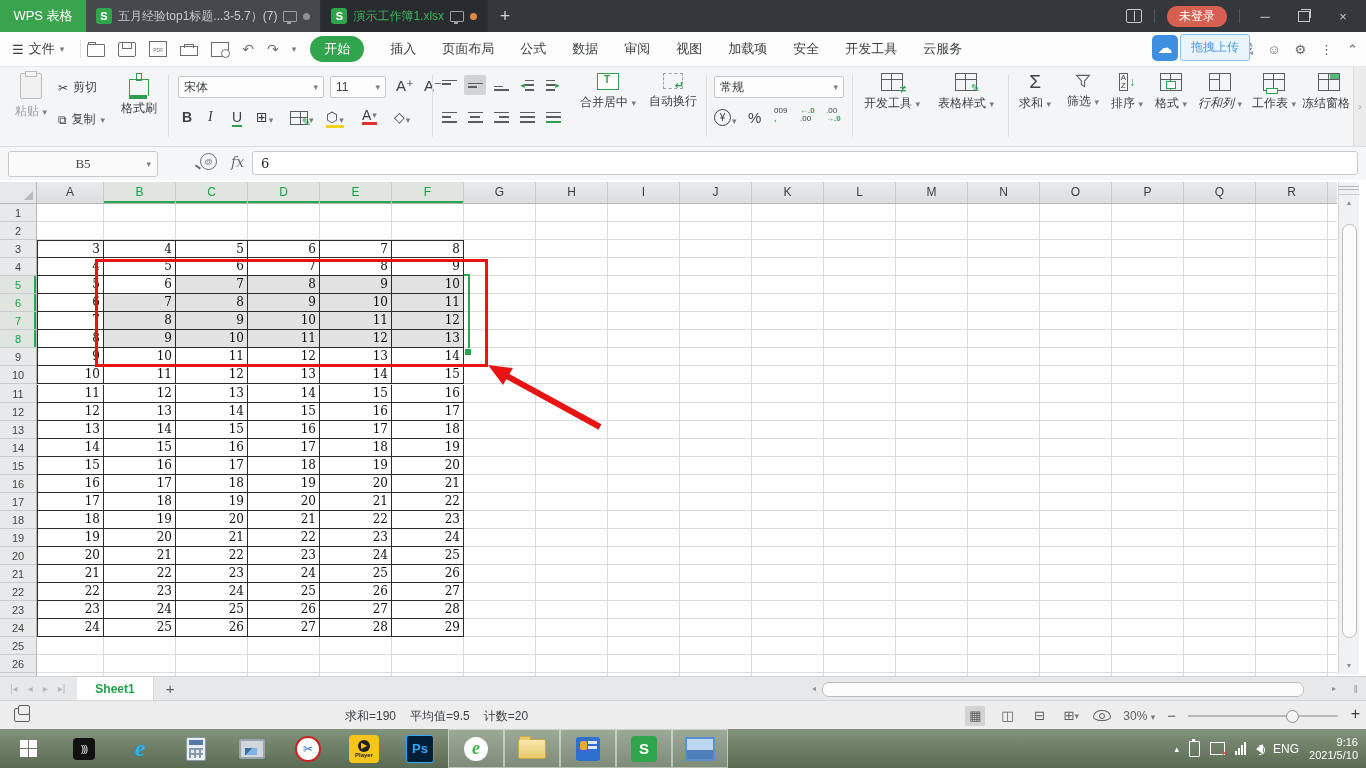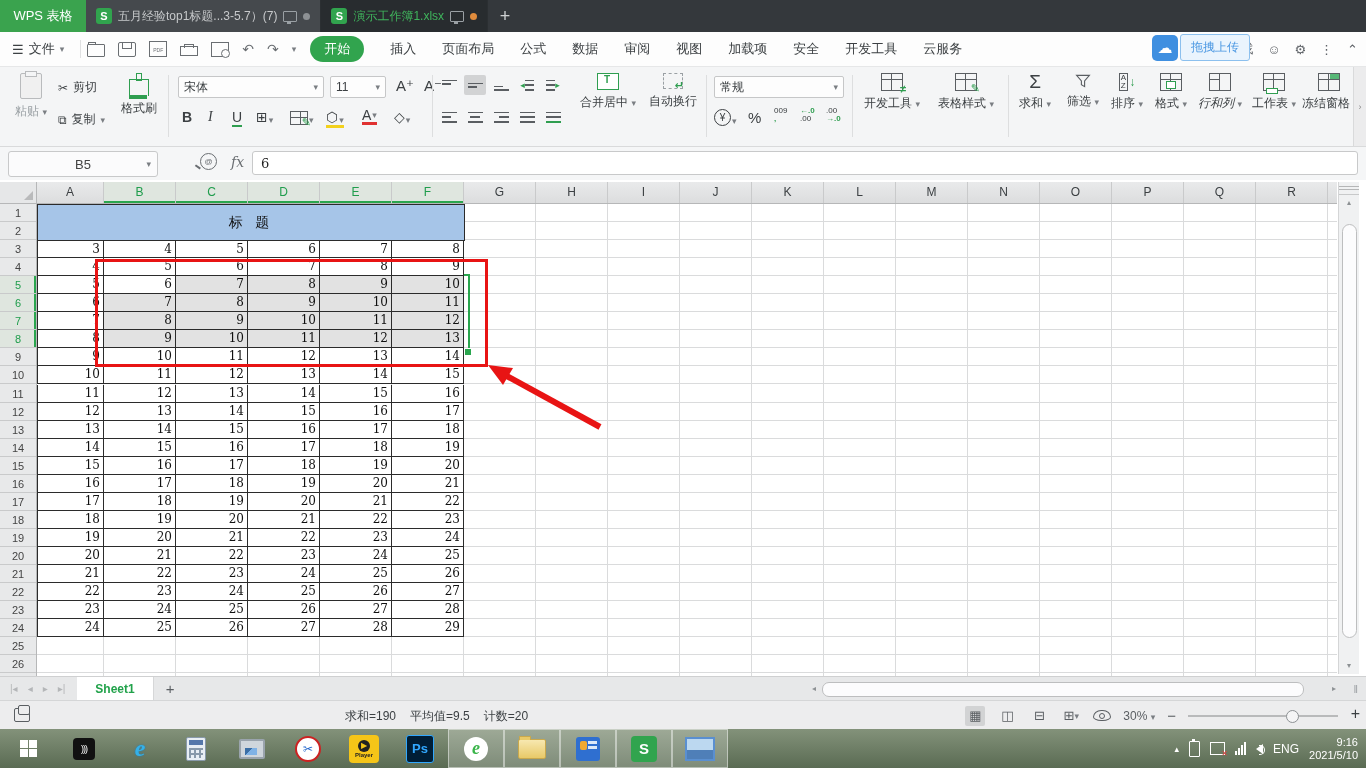--- a/index.html
+++ b/index.html
@@ -91,21 +91,21 @@
   .tbl-ico .mark{position:absolute;right:-4px;bottom:-5px;font-size:11px;color:#2f9e50;font-weight:bold;background:transparent;}
   .grn-sq{position:absolute;left:5px;top:7px;width:8px;height:6px;border:1px solid #2f9e50;background:#fff;}
   .funnel{width:16px;height:16px;}
   .sort-ico{font-size:8px;border:1px solid #5a5e62;padding:0 1px;line-height:8px;}
   .expand-col{position:absolute;right:0;top:67px;width:12px;height:79px;background:#ececed;border-left:1px solid #d9dadb;
     display:flex;align-items:center;justify-content:center;color:#888;font-size:9px;}
 
   
   .fbar{position:absolute;left:0;top:147px;width:1366px;height:33px;background:#f5f6f7;border-bottom:1px solid #d9dadb;}
   .namebox{position:absolute;left:8px;top:4px;width:148px;height:24px;background:#fbfbfc;border:1px solid #c8c9ca;border-radius:3px;
-    display:flex;align-items:center;justify-content:center;font-family:Liberation Sans, sans-serif;font-size:13px;color:#444;}
+    display:flex;align-items:center;justify-content:center;font-family:Liberation Serif, serif;font-size:13px;color:#444;}
   .namebox .caret{position:absolute;right:6px;}
   .fx-icons{position:absolute;left:200px;top:6px;display:flex;align-items:center;gap:14px;color:#6a6e72;}
   .mag-at{width:15px;height:15px;border:1.5px solid #6a6e72;border-radius:50%;font-size:8px;display:flex;align-items:center;justify-content:center;position:relative;}
   .mag-at::after{content:"";position:absolute;left:-6px;bottom:2px;width:6px;height:1.5px;background:#6a6e72;transform:rotate(35deg);}
   .fx-lbl{font-family:"DejaVu Serif",serif;font-style:italic;font-size:14px;}
   .f-input{position:absolute;left:252px;top:4px;width:1106px;height:24px;background:#fff;border:1px solid #c8c9ca;border-radius:3px;
     font-family:"DejaVu Serif",serif;font-size:13px;color:#222;display:flex;align-items:center;padding-left:8px;box-sizing:border-box;}
 
   
   .grid{position:absolute;left:0;top:180px;width:1366px;height:496px;background:#fff;}
@@ -225,20 +225,29 @@
       <span class="mon-icon"></span>
       <span class="dot gray"></span>
     </div>
     <div class="doc-tab active" style="max-width:260px;">
       <span class="sicon">S</span>
       <span class="tab-title" style="max-width:170px;">演示工作簿1.xlsx</span>
       <span class="mon-icon"></span>
       <span class="dot orange"></span>
     </div>
     <div class="newtab">+</div>
+    <div class="tb-right">
+      <span class="winswitch"></span>
+      <span class="tb-div"></span>
+      <span class="login-pill">未登录</span>
+      <span class="tb-div"></span>
+      <span class="winbtn">─</span>
+      <span class="restore-ico"></span>
+      <span class="winbtn">×</span>
+    </div>
   </div>
 
   <div class="menubar">
     <div class="mfile">
       <span>☰</span>
       <span>文件</span>
       <span class="caret">▾</span>
     </div>
     <span class="m-div"></span>
     <div class="qicons">
@@ -553,21 +562,20 @@
         <div class="rh" style="top: 342.95px;">20</div>
         <div class="rh" style="top: 361px;">21</div>
         <div class="rh" style="top: 379.05px;">22</div>
         <div class="rh" style="top: 397.1px;">23</div>
         <div class="rh" style="top: 415.15px;">24</div>
         <div class="rh" style="top: 433.2px;">25</div>
         <div class="rh" style="top: 451.25px;">26</div>
         <div class="rh" style="top: 469.3px;">27</div>
       </div>
     <div class="cells" id="cells">
-      <div class="title-cell">标  题</div>
       <div class="sel-box">
         <span class="handle"></span>
       </div>
     <div class="cell topb leftb" style="left: 0px; top: 36.1px; width: 67px;">3</div>
         <div class="cell topb" style="left: 67px; top: 36.1px; width: 72px;">4</div>
         <div class="cell topb" style="left: 139px; top: 36.1px; width: 72px;">5</div>
         <div class="cell topb" style="left: 211px; top: 36.1px; width: 72px;">6</div>
         <div class="cell topb" style="left: 283px; top: 36.1px; width: 72px;">7</div>
         <div class="cell topb" style="left: 355px; top: 36.1px; width: 72px;">8</div>
         <div class="cell leftb" style="left: 0px; top: 54.15px; width: 67px;">4</div>

